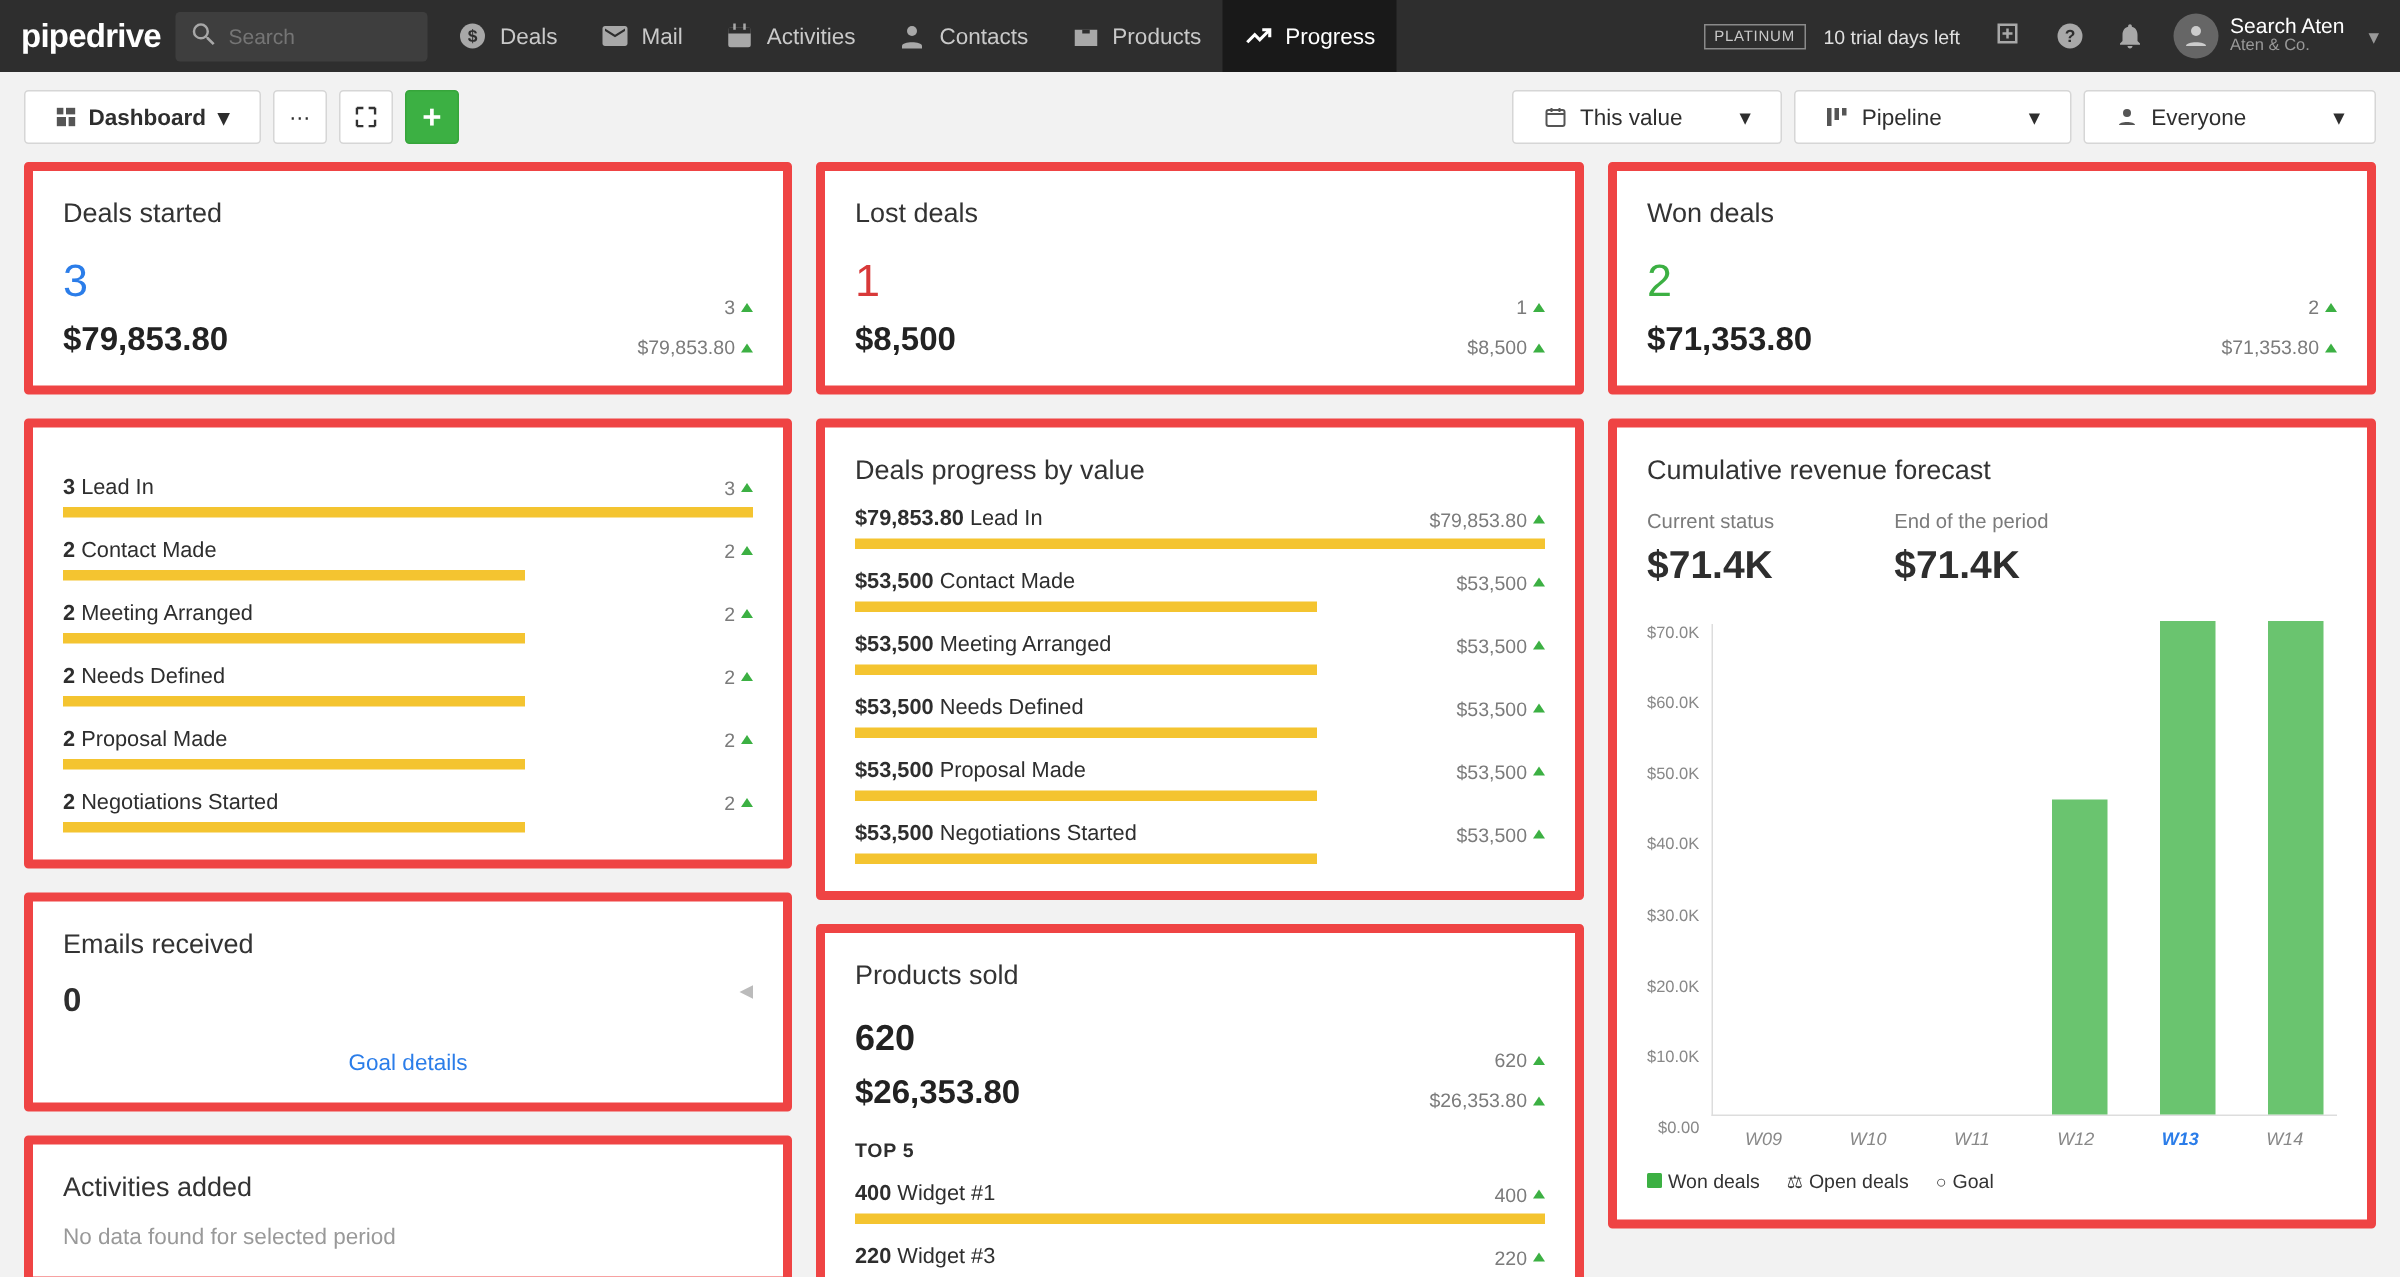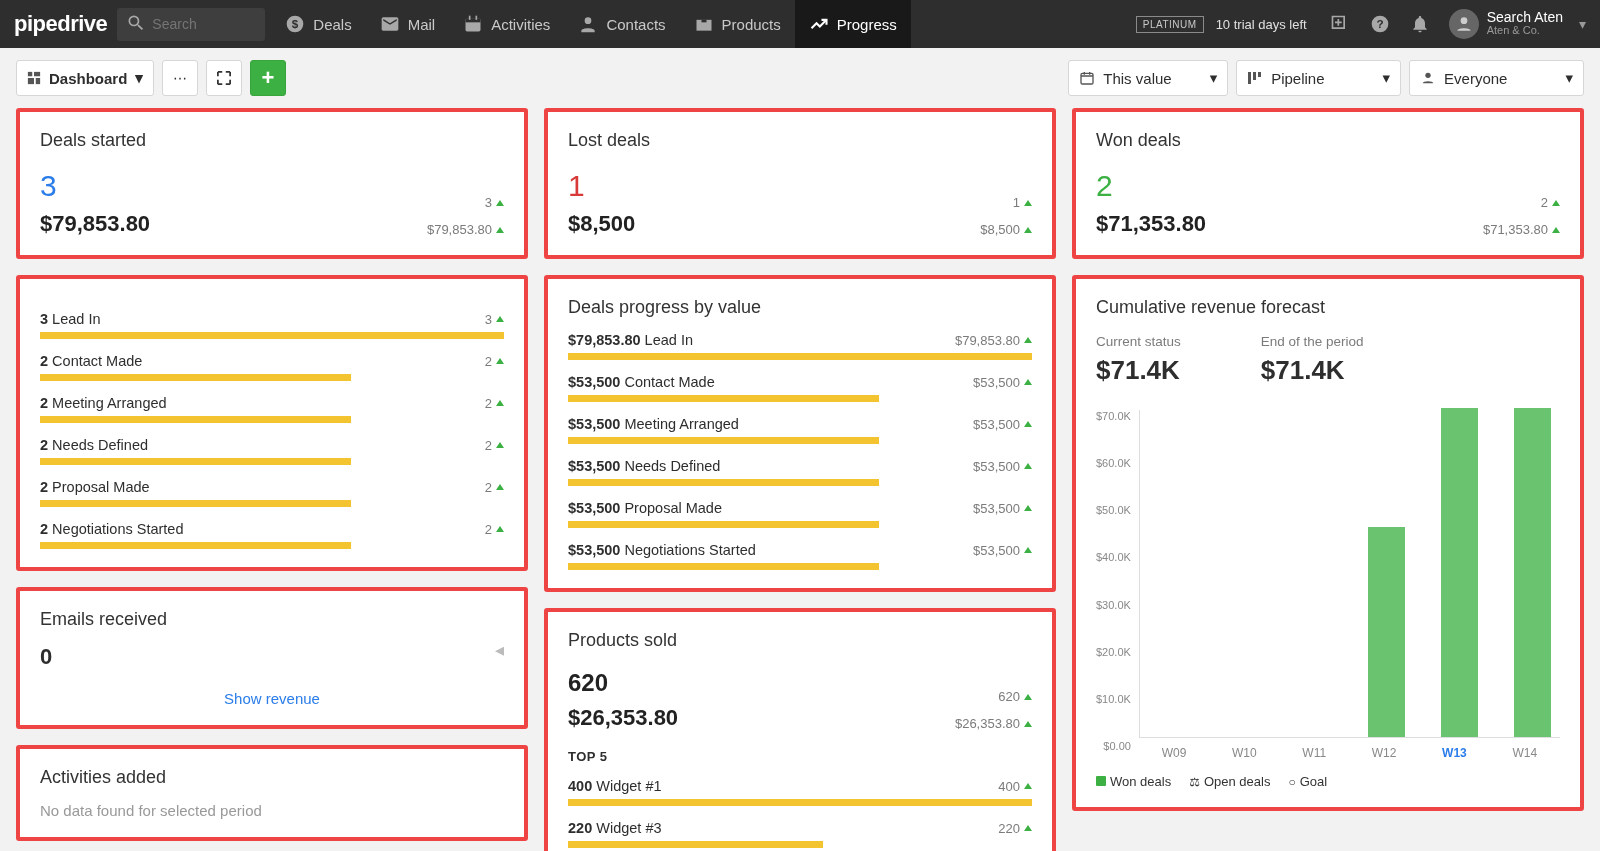--- a/index.html
+++ b/index.html
@@ -1,45 +1,45 @@
 <!DOCTYPE html>
 <html><head>
 <meta charset="utf-8">
 <style>
 * { box-sizing: border-box; margin: 0; padding: 0; }
 body { font-family: -apple-system, BlinkMacSystemFont, "Segoe UI", Helvetica, Arial, sans-serif; background: #f2f2f2; font-size: 14px; color: #2e2e2e; width: 1600px; }
 .header { background: #2e2e2e; height: 48px; display: flex; align-items: center; padding: 0 14px; gap: 6px; color: #c9c9c9; }
 .logo { color: #ffffff; font-weight: 700; font-size: 22px; letter-spacing: -0.5px; margin-right: 4px; }
-.search-box { background: #3e3e3e; border-radius: 3px; display: flex; align-items: center; padding: 5px 9px; width: 148px; gap: 6px; }
+.search-box { background: #3e3e3e; border-radius: 3px; display: flex; align-items: center; padding: 5px 9px; width: 168px; gap: 6px; }
 .search-box input { background: transparent; border: none; outline: none; color: #aaa; font-size: 14px; width: 100%;}
 .nav-items { display: flex; }
 .nav-item { display: flex; align-items: center; gap: 8px; padding: 0 14px; height: 48px; cursor: pointer; font-size: 15px; color: #c9c9c9; }
 .nav-item.active { background: #191919; color: #fff; }
 .nav-icon { width: 20px; height: 20px; display: inline-flex; align-items: center; justify-content: center; fill: currentColor; }
 .header-spacer { flex: 1; }
 .badge-platinum { border: 1px solid #8a8a8a; font-size: 10px; padding: 2px 6px; letter-spacing: 0.5px; color: #c9c9c9;}
 .trial-text { font-size: 13px; color: #e0e0e0; margin-left: 6px; margin-right: 10px; white-space: nowrap;}
 .header-icon-btn { width: 34px; height: 34px; display: flex; align-items: center; justify-content: center; color: #b8b8b8; cursor: pointer; }
 .user-area { display: flex; align-items: center; gap: 8px; margin-left: 6px; cursor:pointer; }
 .avatar { width: 30px; height: 30px; border-radius: 50%; background: #666; display:flex; align-items:center; justify-content:center;}
 .user-text .name { color: #fff; font-size: 14px; line-height: 1;}
 .user-text .sub { color: #999; font-size: 11px; line-height: 1.2;}
 .user-chev { margin-left: 8px; color:#999;}
 
 .subbar { display: flex; align-items: center; padding: 12px 16px; gap: 8px; }
-.pill { background: #fff; border: 1px solid #d6d6d6; border-radius: 3px; height: 36px; display: flex; align-items: center; padding: 0 10px; font-size: 15px; gap: 8px; cursor:pointer;}
+.pill { background: #fff; border: 1px solid #d6d6d6; border-radius: 3px; height: 36px; display: flex; align-items: center; padding: 0 20px; font-size: 15px; gap: 8px; cursor:pointer;}
 .pill.bold-label { font-weight: 600; }
 .sq-btn { background: #fff; border: 1px solid #d6d6d6; border-radius: 3px; width: 36px; height: 36px; display: flex; align-items: center; justify-content: center; cursor:pointer;}
 .sq-btn.green { background: #3cb043; border-color: #36a53b; color: #fff; }
 .subbar-spacer { flex: 1; }
 .grid-icn, .dash-icn { width:14px; height:14px; }
 
 .content { display: grid; grid-template-columns: 1fr 1fr 1fr; gap: 16px; padding: 0 16px 20px; }
 .col { display: flex; flex-direction: column; gap: 16px; }
-.card { background: #fff; border: 4px solid #ef4444; border-radius: 3px; padding: 18px 20px; }
+.card { background: #fff; border: 6px solid #ef4444; border-radius: 3px; padding: 18px 20px; }
 .card-title { font-size: 18px; font-weight: 400; color: #333; }
 .kpi-row { display: flex; align-items: flex-end; justify-content: space-between; margin-top: 18px; }
 .kpi-big { font-size: 30px; font-weight: 500; }
 .kpi-big.blue { color: #2b7de9; }
 .kpi-big.red { color: #d83939; }
 .kpi-big.green { color: #3cb043; }
 .kpi-amount { font-size: 22px; font-weight: 600; margin-top: 8px; color: #222; }
 .kpi-small { color: #7b7b7b; font-size: 13px; display:flex; align-items:center; gap:4px; }
 .tri-up { width: 0; height: 0; border-left: 4px solid transparent; border-right: 4px solid transparent; border-bottom: 6px solid #3cb043; display:inline-block;}
 .kpi-small + .kpi-small { margin-top: 6px; }
@@ -57,21 +57,21 @@
 
 .top5 { text-align: left; font-weight: 700; font-size: 13px; margin-top: 18px; letter-spacing: 0.5px; }
 
 .forecast-hdr { display: flex; gap: 80px; margin-top: 16px; }
 .forecast-lbl { color: #7b7b7b; font-size: 13.5px; }
 .forecast-val { font-size: 26px; font-weight: 600; margin-top: 6px; }
 
 .chart-wrap { display: flex; margin-top: 24px; height: 350px; }
 .y-axis { display: flex; flex-direction: column; justify-content: space-between; font-size: 11px; color: #888; text-align: right; padding-right: 8px; margin-bottom: 20px;}
 .y-axis div { height: 0; }
-.plot { flex: 1; display: flex; flex-direction: column; }
+.plot { flex: 1; display: flex; flex-direction: column; font-style: italic; }
 .bars-area { flex: 1; display: flex; align-items: flex-end; gap: 18px; justify-content: space-around; border-bottom: 1px solid #ddd; border-left: 1px solid #ddd; position:relative;}
 .bar-col { flex: 1; height: 100%; display: flex; align-items: flex-end; justify-content: center; }
 .bar { width: 68%; background: #6ac46f; }
 .x-axis { display: flex; justify-content: space-around; font-size: 12px; color: #888; margin-top: 8px; }
 .x-axis span.hl { color: #2b7de9; font-weight: 600; }
 .legend { display: flex; gap: 18px; font-size: 13px; color: #333; margin-top: 14px; align-items:center;}
 .swatch { width: 10px; height: 10px; display:inline-block; margin-right:4px; border-radius:1px;}
 .swatch.green { background: #3cb043; }
 .sw-open::before { content:"⚖"; margin-right:4px; font-size:12px;}
 .sw-goal::before { content:"○"; margin-right:4px; font-size:12px; font-weight:bold;}
@@ -332,21 +332,21 @@
           </div>
         </div>
     </div>
 
     <div class="card" style="position:relative">
       <div class="card-title">Emails received</div>
       <div style="display:flex;align-items:center;justify-content:space-between">
         <div class="emails-zero">0</div>
         <div class="chev-r">◂</div>
       </div>
-      <div class="link-blue">Show revenue</div>
+      <div class="link-blue">Goal details</div>
     </div>
 
     <div class="card">
       <div class="card-title">Activities added</div>
       <div class="no-data">No data found for selected period</div>
     </div>
   </div>
 
   <div class="col">
     <div class="card">

